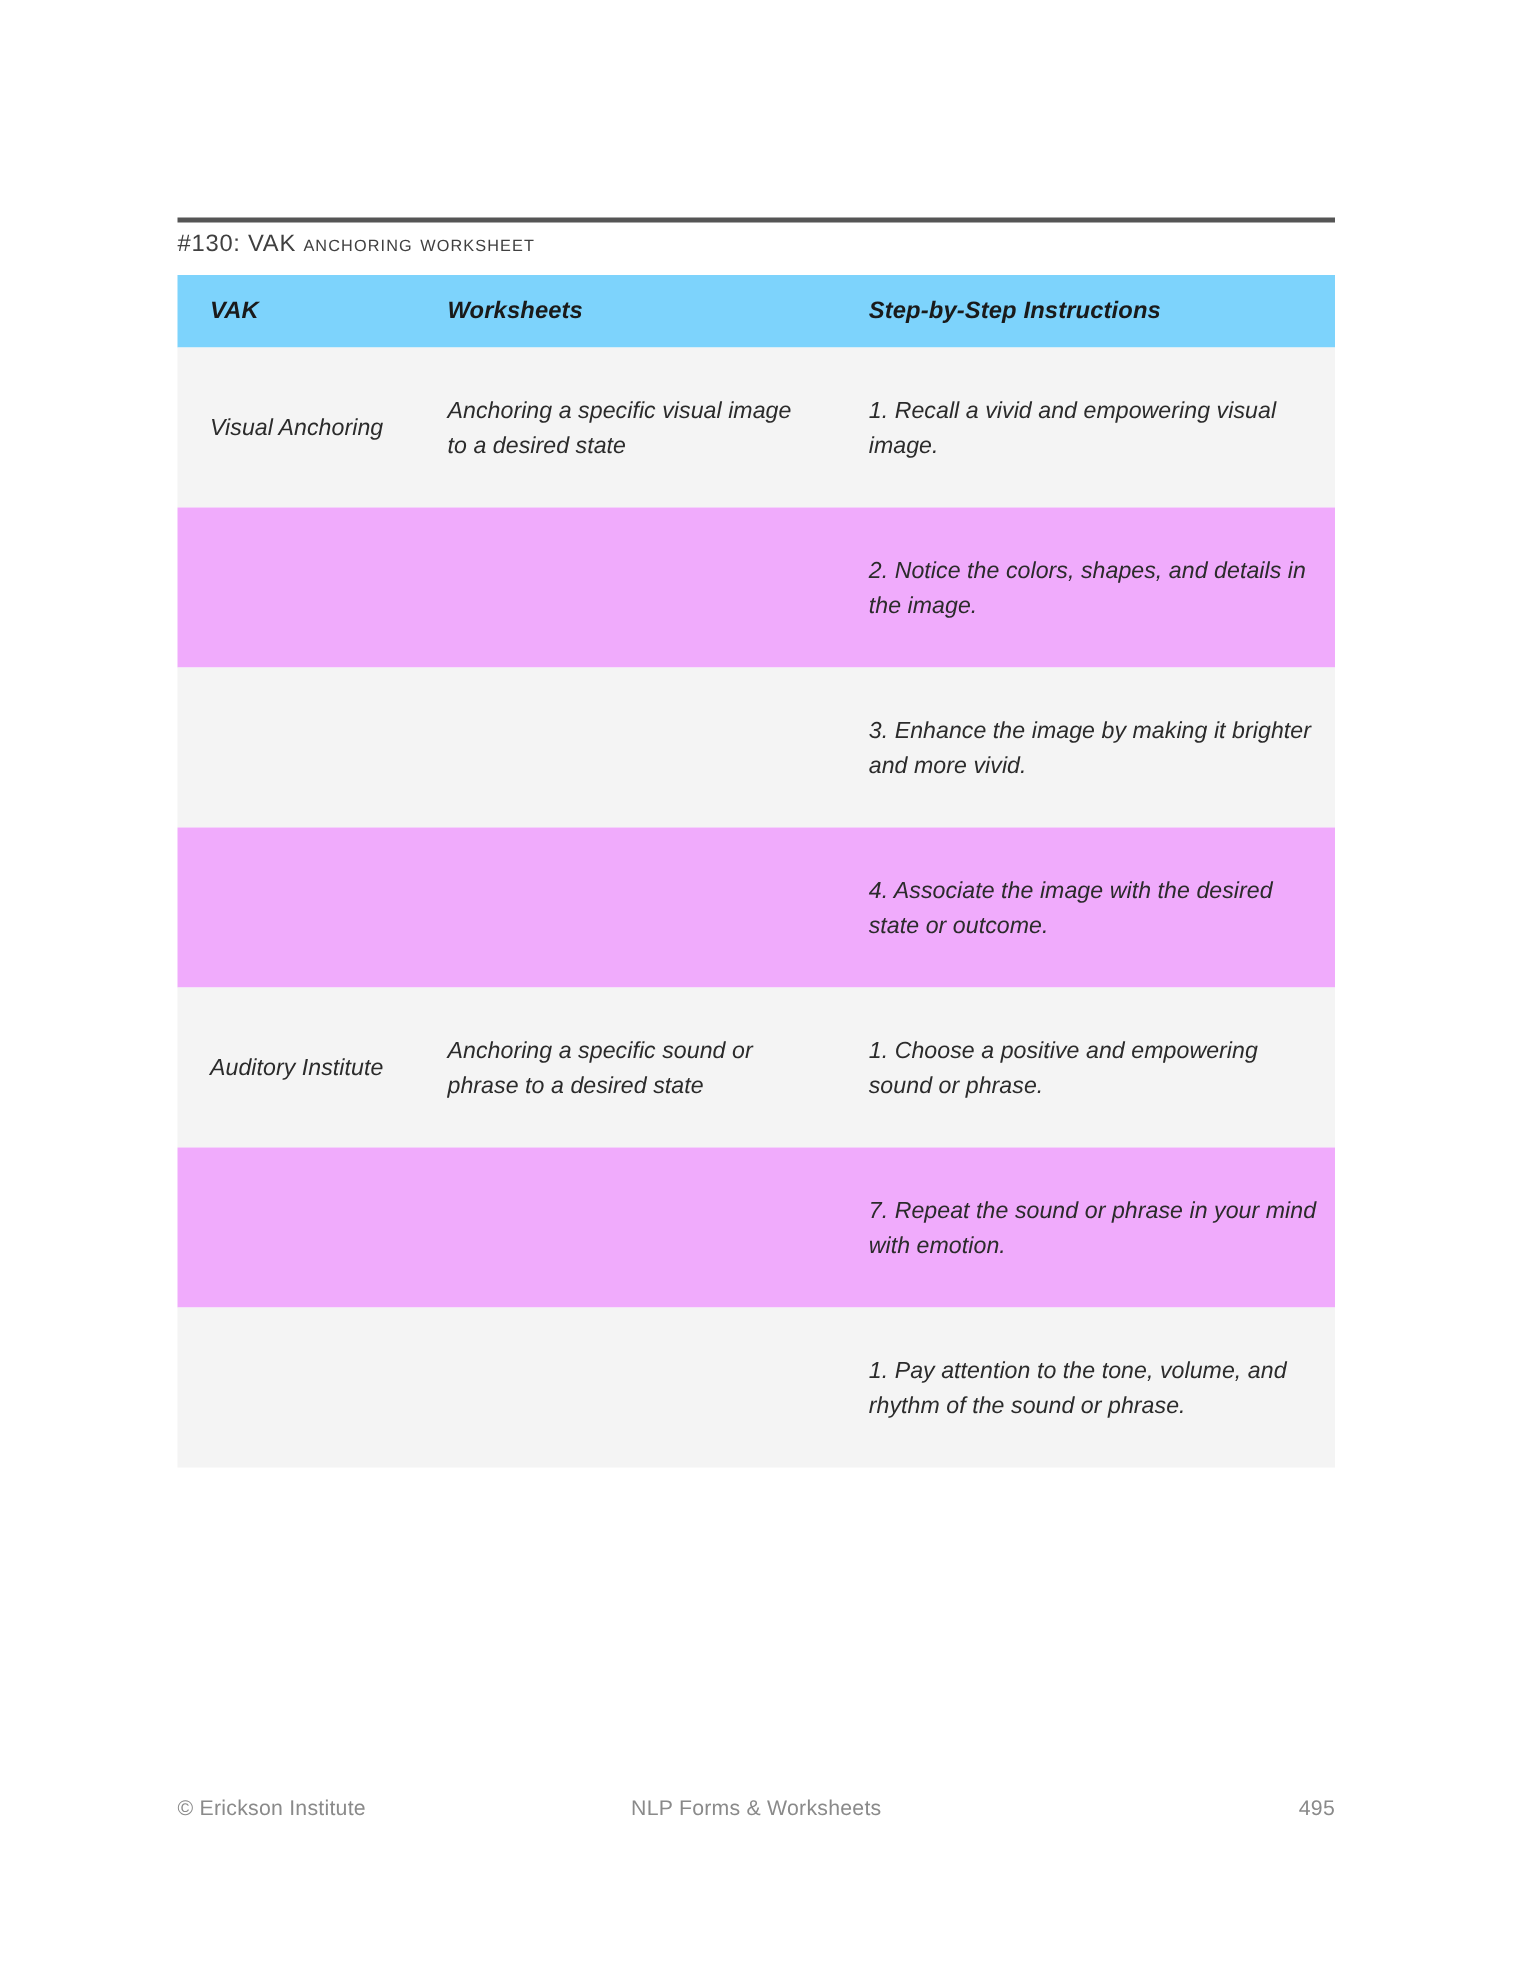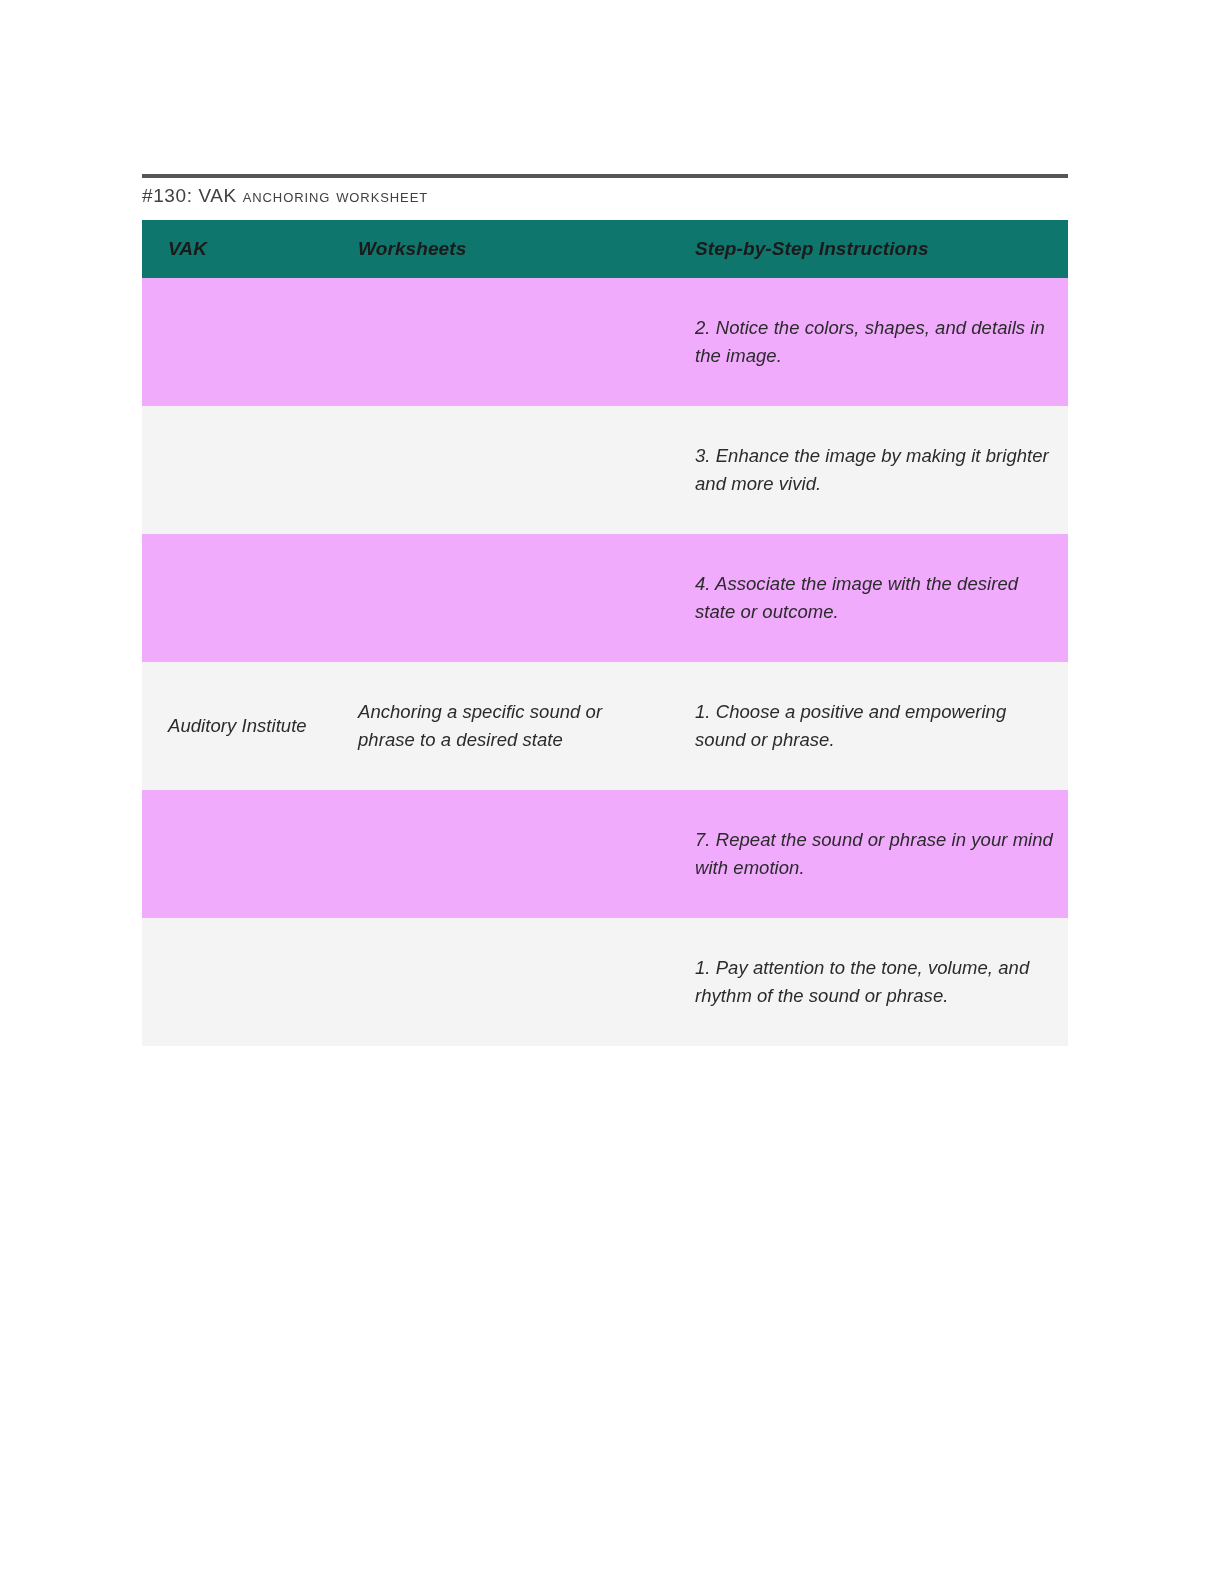--- a/index.html
+++ b/index.html
@@ -60,21 +60,21 @@
     top: 220px;
     width: 926px;
     border-collapse: collapse;
     table-layout: fixed;
   }
   .vak-table col.c-vak   { width: 190px; }
   .vak-table col.c-desc  { width: 336px; }
   .vak-table col.c-steps { width: 400px; }
 
   .vak-table thead th {
-    background: #0f766e;
+    background: #7dd3fc;
     text-align: left;
     vertical-align: middle;
     font-style: italic;
     font-weight: bold;
     font-size: 19px;
     color: #1a1a1a;
     letter-spacing: 0.1px;
     padding: 0;
     height: 58px;
   }
@@ -155,20 +155,31 @@
         <th class="h-desc">
           <div class="hcell">Worksheets</div>
         </th>
         <th class="h-steps">
           <div class="hcell">Step-by-Step Instructions</div>
         </th>
       </tr>
     </thead>
     <tbody>
 
+      <tr class="shaded r-tall">
+        <td class="td-vak">
+          <div class="cell">Visual Anchoring</div>
+        </td>
+        <td class="td-desc">
+          <div class="cell">Anchoring a specific visual image to a desired state</div>
+        </td>
+        <td class="td-steps">
+          <div class="cell">1. Recall a vivid and empowering visual image.</div>
+        </td>
+      </tr>
 
       <tr class="plain r-short">
         <td class="td-vak">
           <div class="cell"></div>
         </td>
         <td class="td-desc">
           <div class="cell"></div>
         </td>
         <td class="td-steps">
           <div class="cell">2. Notice the colors, shapes, and details in the image.</div>
@@ -232,14 +243,19 @@
         </td>
         <td class="td-steps">
           <div class="cell">1. Pay attention to the tone, volume, and rhythm of the sound or phrase.</div>
         </td>
       </tr>
 
 
     </tbody>
   </table>
 
+  <div class="footer">
+    <span class="f-left">© Erickson Institute</span>
+    <span class="f-center">NLP Forms &amp; Worksheets</span>
+    <span class="f-right">495</span>
+  </div>
 
 </div>
 
 </body></html>

